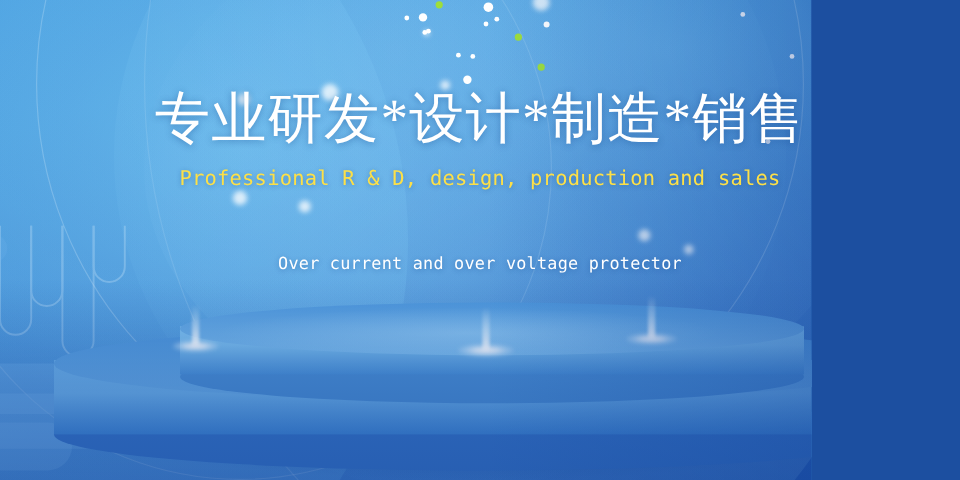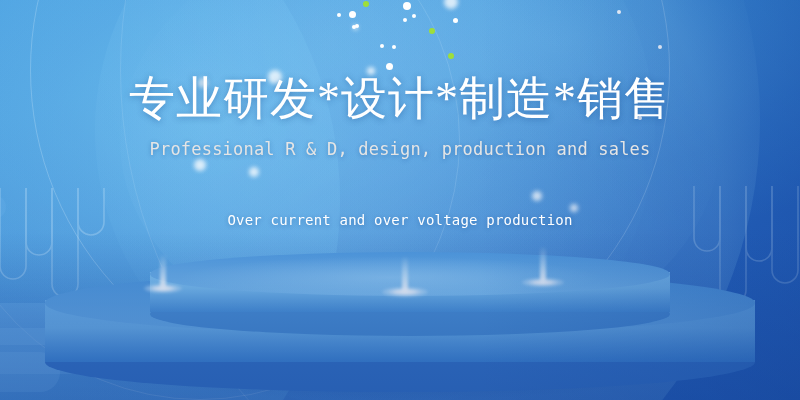--- a/index.html
+++ b/index.html
@@ -1,19 +1,19 @@
 <!DOCTYPE html>
 <html><head>
 <meta charset="utf-8">
 <style>
   html,body{margin:0;padding:0;background:#1c4fa0;}
   *{box-sizing:border-box;}
   #banner{
     position:relative;
-    width:800px;height:400px;
+    width:676px;height:400px;
     overflow:hidden;
     font-family:"Liberation Sans", sans-serif;
     background:#2a6fc4;
   }
 
   
   .layer{position:absolute;inset:0;pointer-events:none;}
   .bg-base{
     background:
       linear-gradient(160deg,#2f8ad6 0%, #2f86d2 18%, #2a72c6 46%, #2461bb 72%, #2159b3 100%);
@@ -125,21 +125,21 @@
   .t-cn-main{
     position:absolute;left:0;top:74px;width:800px;text-align:center;
     font-family:"Liberation Serif", serif;
     font-size:46px;line-height:50px;color:#ffffff;letter-spacing:1px;
     text-shadow:0 1px 6px rgba(20,70,140,.45);
     white-space:nowrap;
   }
   .t-en-main{
     position:absolute;left:0;top:138px;width:800px;text-align:center;
     font-family:"DejaVu Sans Mono", monospace;
-    font-size:17px;line-height:22px;color:#e5e5e5;letter-spacing:.2px;
+    font-size:17px;line-height:22px;color:#fde047;letter-spacing:.2px;
     text-shadow:0 1px 4px rgba(20,70,140,.40);
     white-space:nowrap;
   }
   .t-cn-sub{
     position:absolute;left:0;top:178px;width:800px;text-align:center;
     font-family:"Liberation Serif", serif;
     font-size:27px;line-height:34px;color:#ffffff;letter-spacing:1px;
     text-shadow:0 1px 5px rgba(20,70,140,.45);
     white-space:nowrap;
   }
@@ -250,16 +250,16 @@
       <div class="dot soft" style="left: 570px; top: 204px; width: 8px; height: 8px;"></div>
       <div class="dot" style="left: 638px; top: 116px; width: 4px; height: 4px;"></div>
     </div>
 
   <div class="layer bg-dark-right"></div>
   <div class="layer bg-dark-bottom"></div>
 
   <div class="textwrap">
     <div class="t-cn-main">专业研发*设计*制造*销售</div>
     <div class="t-en-main">Professional R &amp; D, design, production and sales</div>
-    <div class="t-en-sub">Over current and over voltage production</div>
+    <div class="t-en-sub">Over current and over voltage protector</div>
   </div>
 
 </div>
 
 </body></html>

